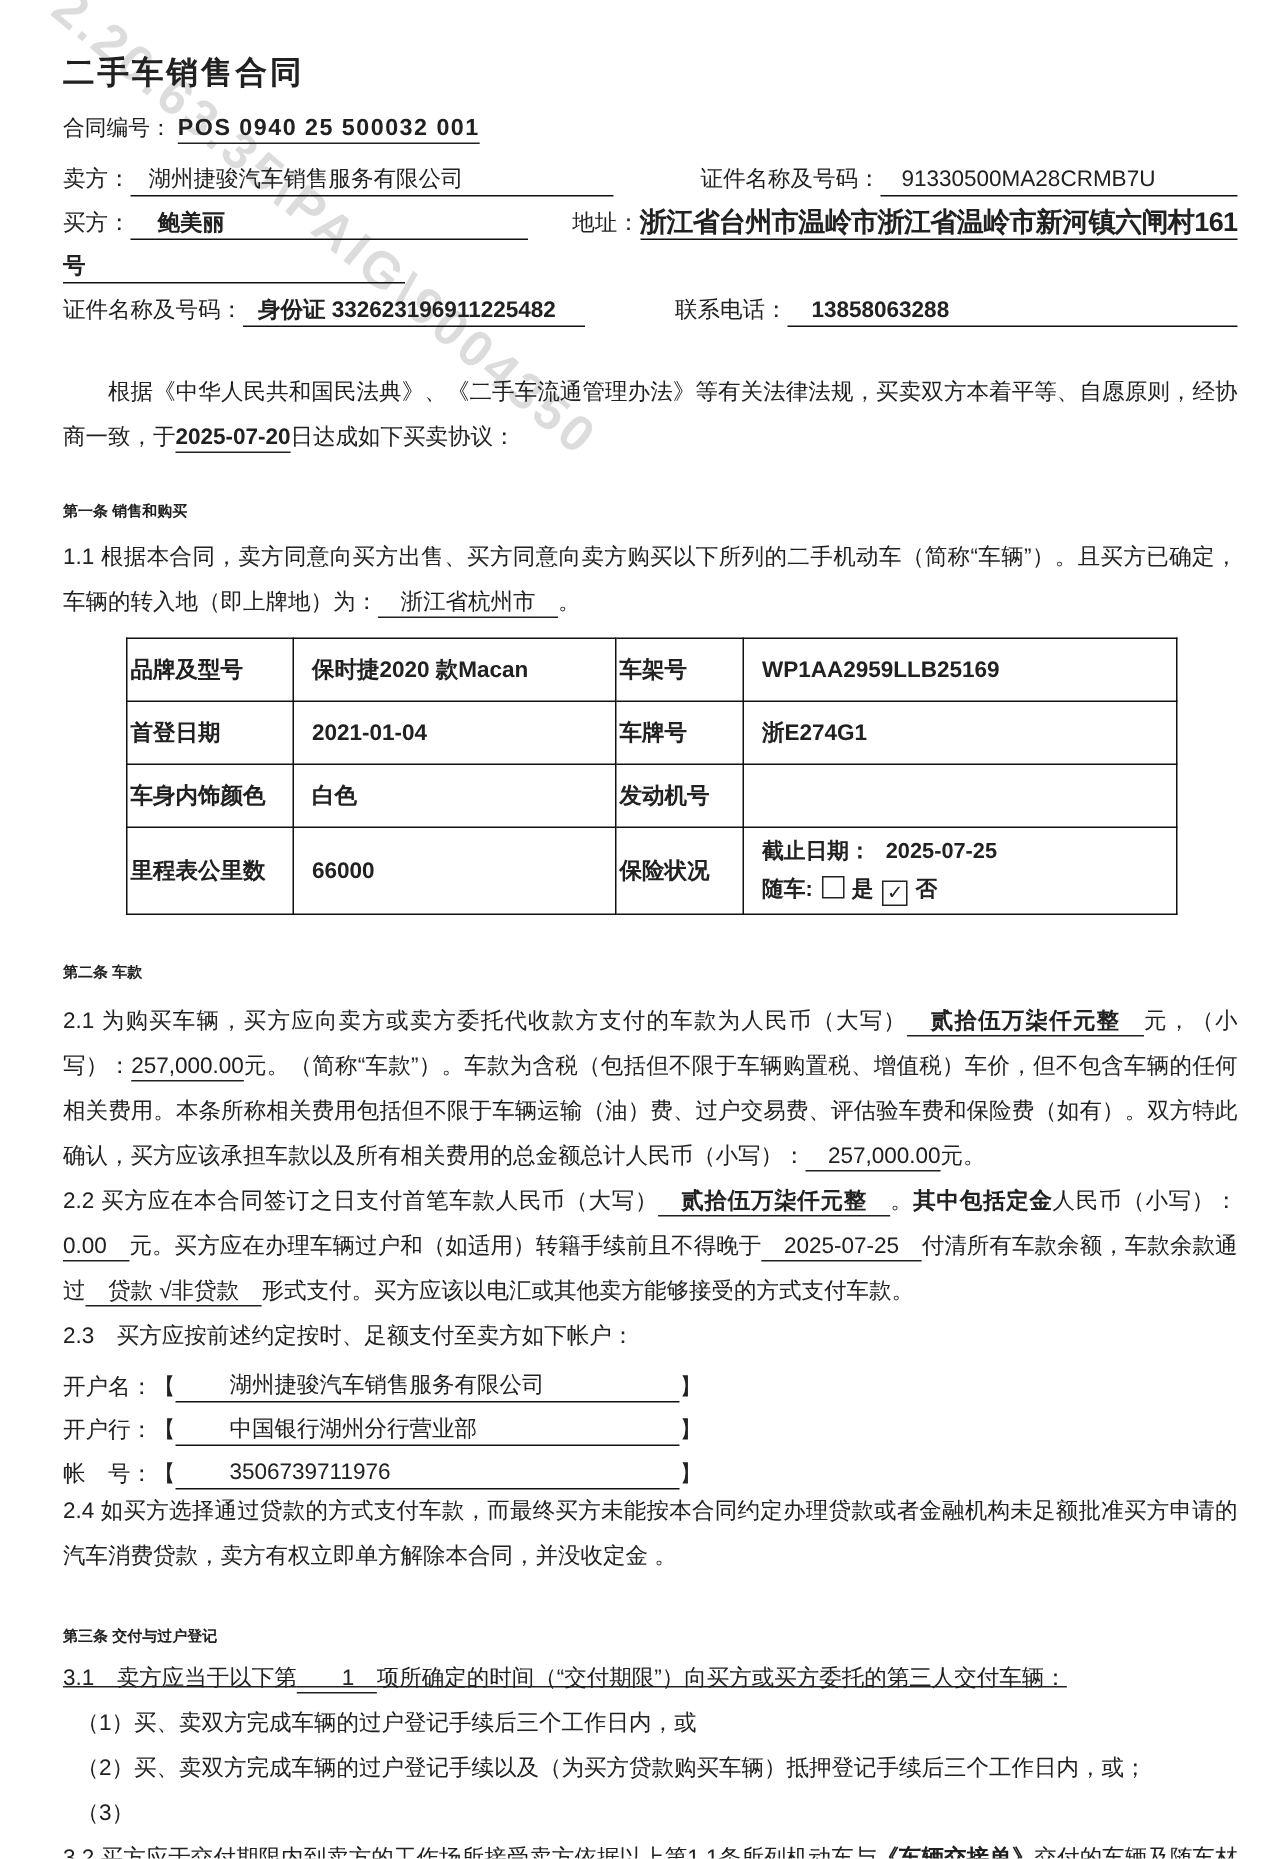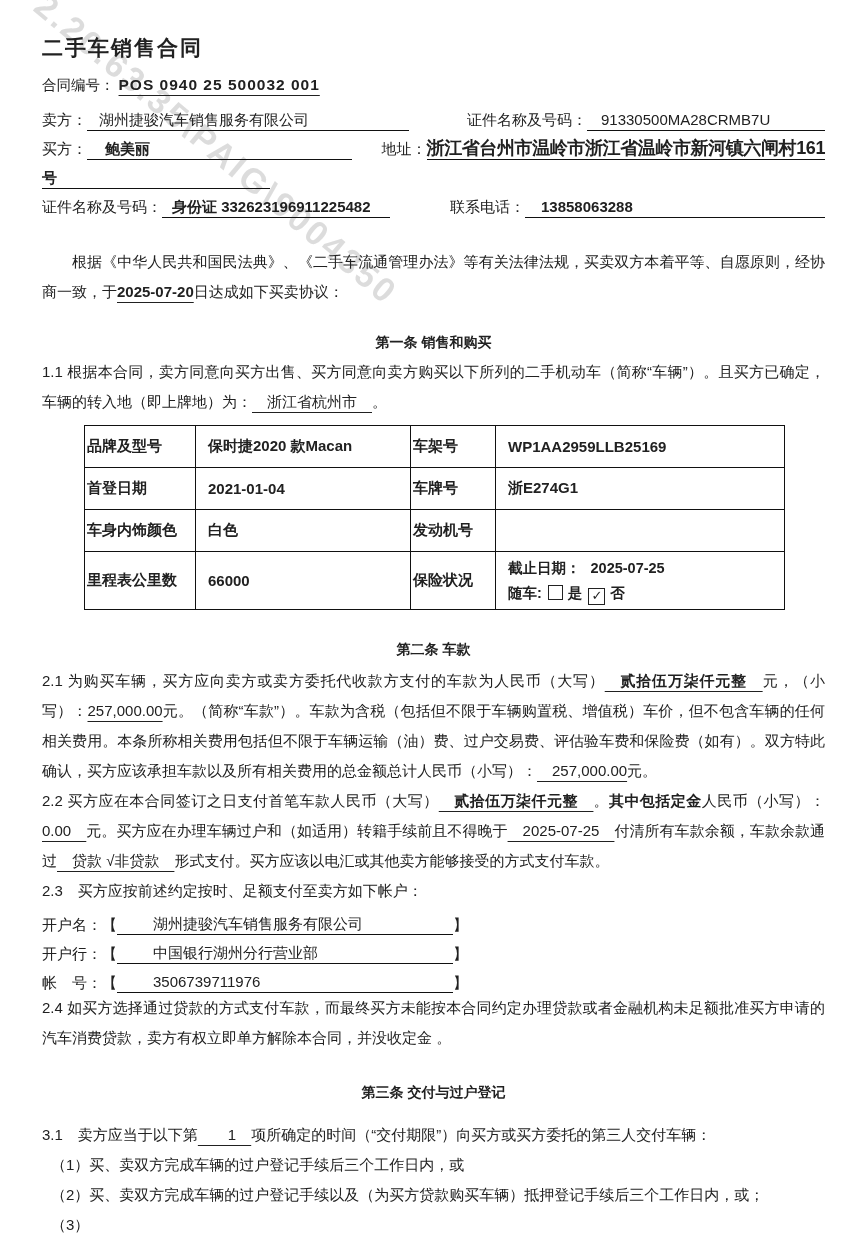--- a/index.html
+++ b/index.html
@@ -26,21 +26,21 @@
   .contract-line{font-size:14.5px;margin-bottom:10px;}
   .contract-line .val{font-weight:bold;font-size:15.5px;letter-spacing:1px;}
   .prow{display:flex;align-items:center;height:29px;line-height:21px;white-space:nowrap;}
   .lbl{flex:0 0 auto;}
   .fill{border-bottom:1.3px solid #111;display:inline-block;}
   .fill.grow{flex:1 1 auto;}
   .sp{flex:0 0 auto;display:inline-block;}
   .addr-val{font-weight:bold;font-size:18px;letter-spacing:-0.4px;flex:1 1 auto;border-bottom:1.3px solid #111;overflow:visible;}
   .para{line-height:30px;text-align:justify;}
   .indent{text-indent:2em;}
-  .sec-h{font-weight:bold;font-size:14px;line-height:22px;text-align:center;}
+  .sec-h{font-weight:bold;font-size:10px;line-height:22px;}
   table.veh{border-collapse:collapse;margin:8px 0 0 42px;table-layout:fixed;width:700px;}
   table.veh td{border:1.4px solid #111;font-weight:bold;vertical-align:middle;}
   td.lab{padding:0 2px;}
   td.val{text-align:left;padding:0 6px 0 12px;}
   tr.r{height:42px;} tr.r4{height:58px;margin-top:48px;}
   .ins{font-weight:normal;font-size:14.5px;line-height:25px;}
   .ins .date{font-weight:bold;margin-left:10px;}
   .cb{display:inline-block;width:13px;height:13px;border:1.6px solid #222;vertical-align:-2px;
       margin:0 5px 0 6px;text-align:center;line-height:12px;font-size:13px;font-weight:bold;}
   .cb.checked{width:15px;height:15px;line-height:14px;}
@@ -159,19 +159,19 @@
   <div class="acct-row">
     <span>帐　号：</span>
     <span>【</span>
     <span class="acct-line">3506739711976</span>
     <span>】</span>
   </div>
 
   <div class="para">2.4 如买方选择通过贷款的方式支付车款，而最终买方未能按本合同约定办理贷款或者金融机构未足额批准买方申请的汽车消费贷款，卖方有权立即单方解除本合同，并没收定金 。</div>
 
   <div class="sec-h mt3">第三条 交付与过户登记</div>
-  <div class="para" style="margin-top:17px;"><span>3.1　卖方应当于以下第</span><span class="u">　　1　</span><span>项所确定的时间（“交付期限”）向买方或买方委托的第三人交付车辆：</span></div>
+  <div class="para" style="margin-top:1px;text-decoration:underline;"><span>3.1　卖方应当于以下第</span><span class="u">　　1　</span><span>项所确定的时间（“交付期限”）向买方或买方委托的第三人交付车辆：</span></div>
   <div class="para item">（1）买、卖双方完成车辆的过户登记手续后三个工作日内，或</div>
   <div class="para item">（2）买、卖双方完成车辆的过户登记手续以及（为买方贷款购买车辆）抵押登记手续后三个工作日内，或；</div>
   <div class="para item">（3）</div>
   <div class="para"><span>3.2 买方应于交付期限内到卖方的工作场所接受卖方依据以上第1.1条所列机动车与</span><span class="b">《车辆交接单》</span><span>交付的车辆及随车材料与文件。双方完成交付后，应当签署</span></div>
 
 </div>
 
 </body></html>

